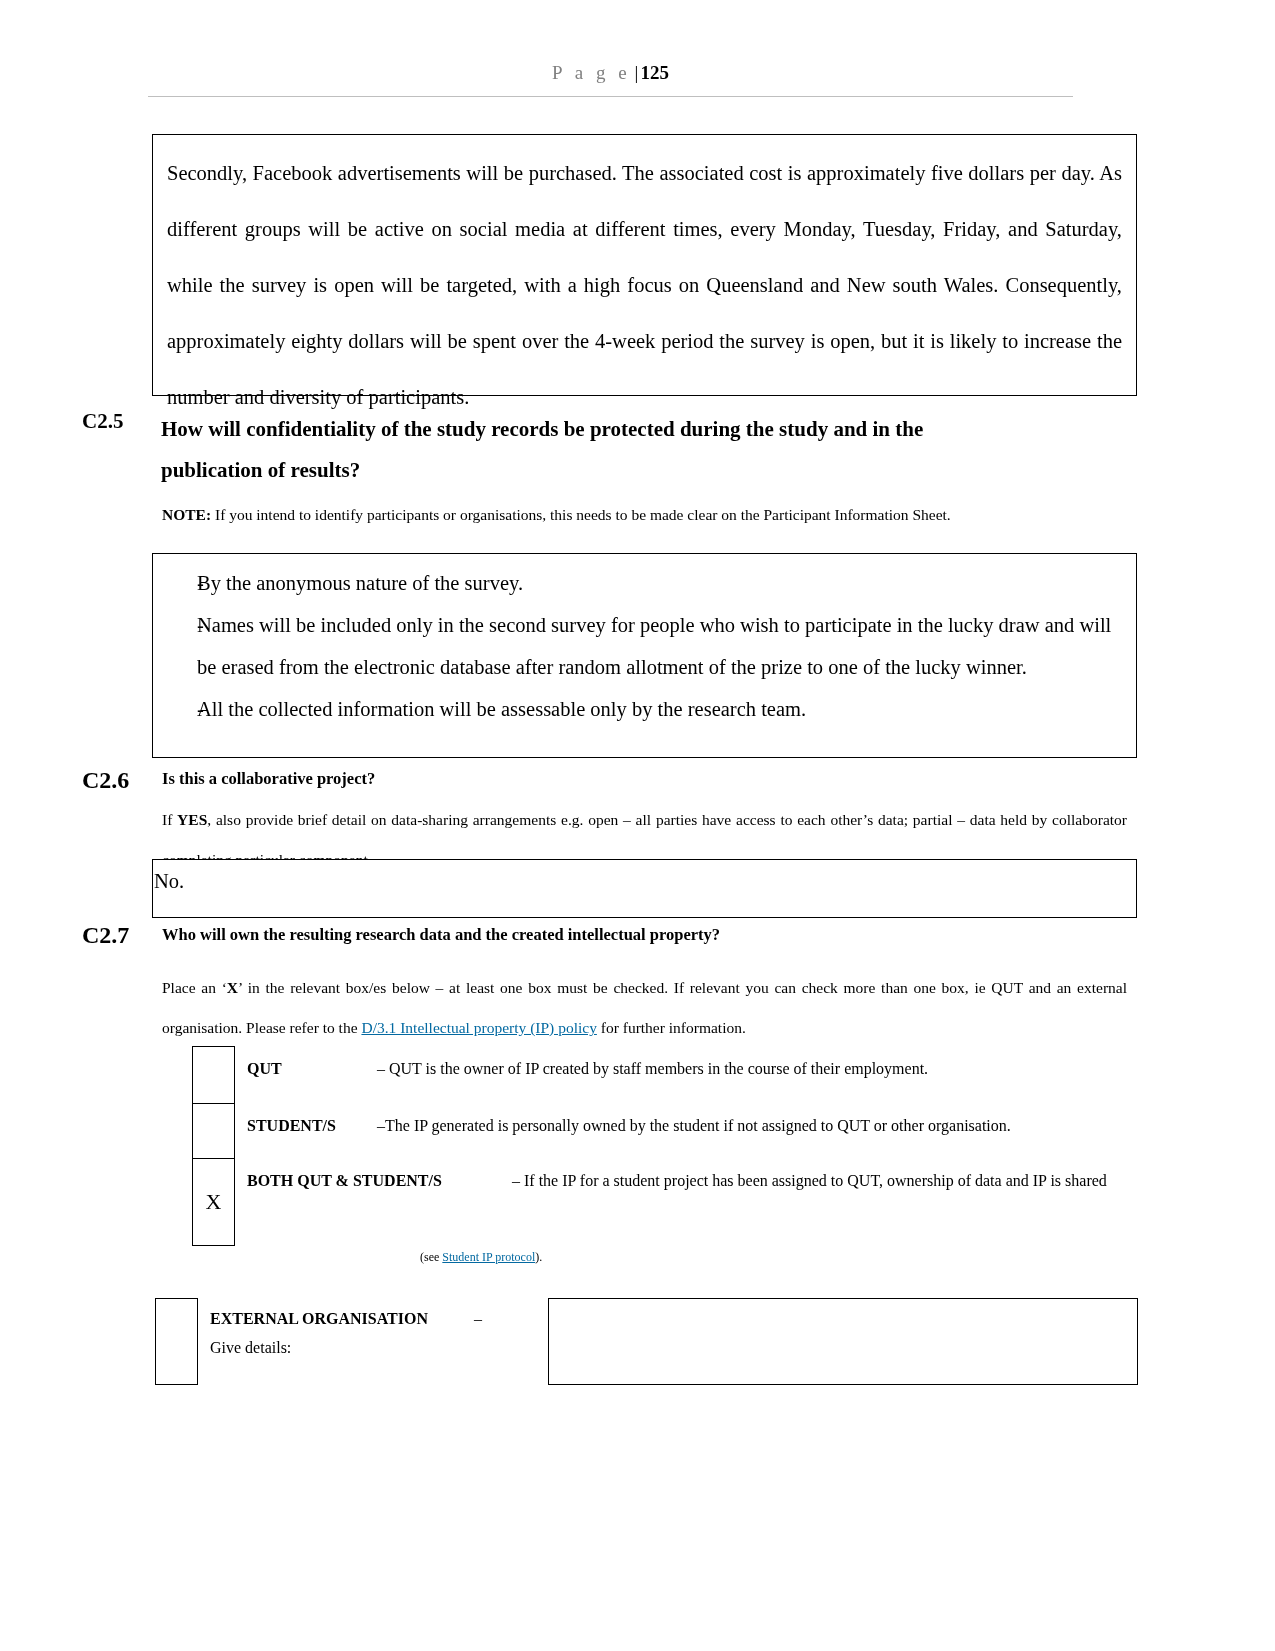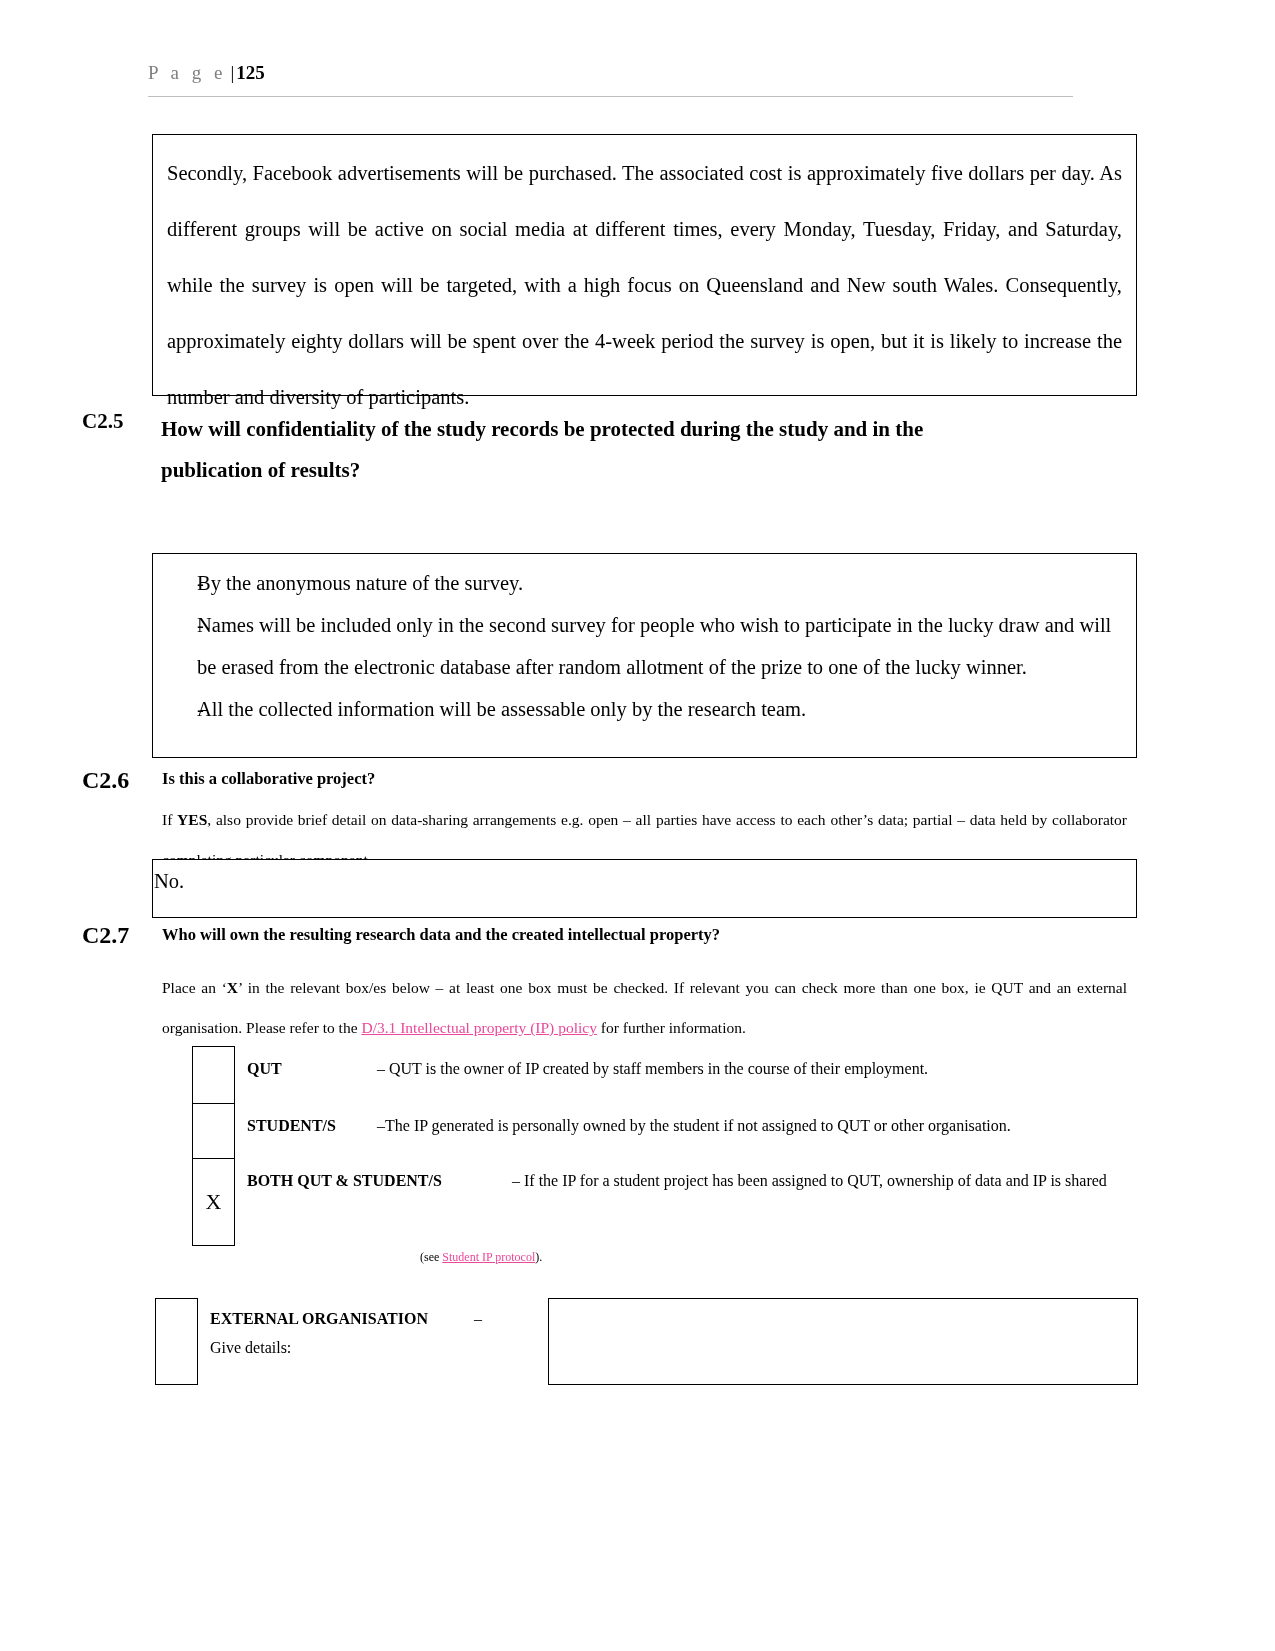--- a/index.html
+++ b/index.html
@@ -20,21 +20,21 @@
     height: 1651px;
     padding: 0;
   }
 
   
   .header {
     position: absolute;
     top: 62px;
     left: 148px;
     width: 925px;
-    text-align: left;
+    text-align: center;
   }
   .header-inner {
     display: inline-block;
     font-size: 19px;
   }
   .page-word {
     color: #808080;
     letter-spacing: 4px;
     font-size: 19px;
   }
@@ -124,21 +124,21 @@
   .bullet-mark {
     width: 38px;
     flex: 0 0 38px;
     text-align: left;
     padding-left: 44px;
   }
   .bullet-body { flex: 1; }
 
   
   a.doclink, .doclink {
-    color: #ec4899;
+    color: #0369a1;
     text-decoration: underline;
   }
 
   
   .cb-stack {
     position: absolute;
   }
   .cb-row {
     position: relative;
     display: flex;
@@ -202,20 +202,23 @@
   </div>
 
   <div class="q-row q-big">
     <div class="q-num" style="left:82px; top:409px;">C2.5</div>
     <div class="q-text" style="left:161px; top:409px; width:965px;">
       <span>How will confidentiality of the study records be protected during the study and in the</span>
       <span style="text-align:left;">publication of results?</span>
     </div>
   </div>
 
+  <div class="note-line" style="left:162px; top:504px; width:975px;">
+    <b>NOTE:</b><span> If you intend to identify participants or organisations, this needs to be made clear on the Participant Information Sheet.</span>
+  </div>
 
   <div class="answer-box" style="left:152px; top:553px; width:985px; height:205px; padding:8px 14px 4px 0;">
     <div class="bullet-list">
       <div class="bullet">
         <span class="bullet-mark">-</span>
         <span class="bullet-body">By the anonymous nature of the survey.</span>
       </div>
       <div class="bullet">
         <span class="bullet-mark">-</span>
         <span class="bullet-body">Names will be included only in the second survey for people who wish to participate in the lucky draw and will be erased from the electronic database after random allotment of the prize to one of the lucky winner.</span>

